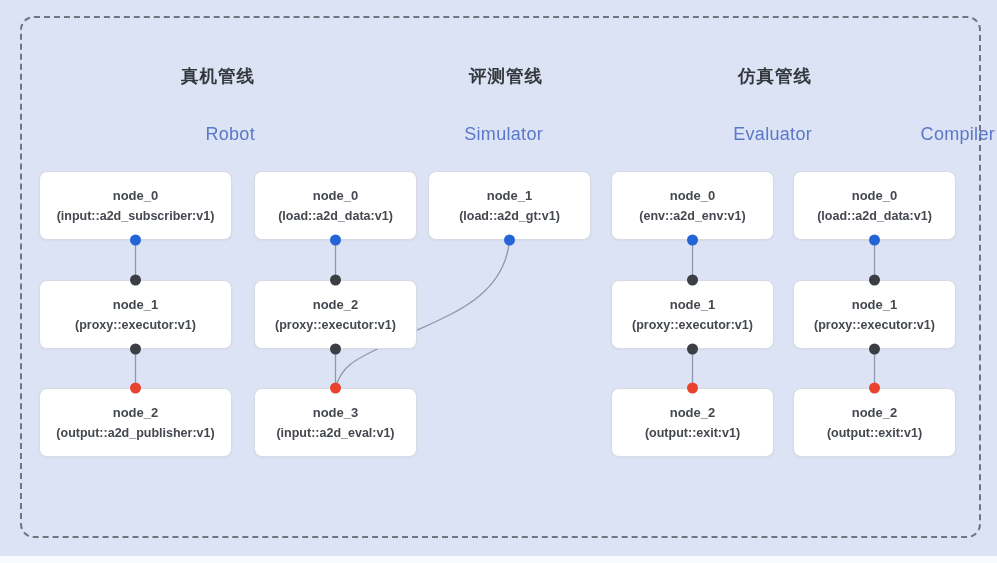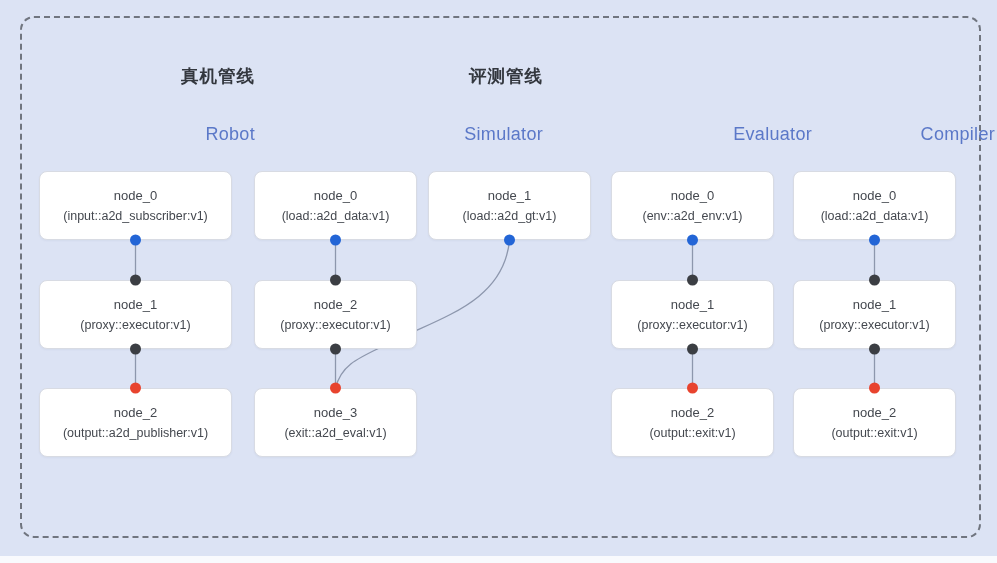--- a/index.html
+++ b/index.html
@@ -11,21 +11,21 @@
   html,body{margin:0;padding:0;}
   body{font-family:"Liberation Sans","DejaVu Sans",sans-serif;background:var(--page-bg);}
   .stage{position:relative;width:997px;height:563px;background:var(--page-bg);overflow:hidden;}
   .panel{position:absolute;left:20px;top:16px;width:957px;height:518px;
          border:2px dashed var(--panel-border);border-radius:14px;}
   .edge-layer,.port-layer{position:absolute;left:0;top:0;width:997px;height:563px;pointer-events:none;}
   .edge-layer{z-index:1;}
   .node{position:absolute;z-index:2;height:69px;background:var(--box-bg);
         border:1px solid var(--box-border);border-radius:8px;
         display:flex;flex-direction:column;align-items:center;justify-content:center;
-        box-shadow:0 1px 2px rgba(40,50,90,0.05);box-sizing:border-box;}
+        box-shadow:0 1px 2px rgba(40,50,90,0.05);box-sizing:border-box;font-weight:bold;}
   .node .nm{font-size:13px;color:var(--node-text);line-height:21px;}
   .node .impl{font-size:12.5px;color:var(--node-text);line-height:20px;}
   .port-layer{z-index:3;}
   .hdr{position:absolute;z-index:2;width:240px;text-align:right;transform:translateX(-50%);}
   .hdr-zh{top:64px;font-size:17.5px;font-weight:700;color:var(--title-zh);letter-spacing:1px;}
   .hdr-en{top:124px;font-size:18px;color:var(--title-en);letter-spacing:0.3px;}
   .bottom-strip{position:absolute;left:0;bottom:0;width:100%;height:7px;background:var(--bottom-strip);z-index:0;}
 </style>
 </head>
 <body>
@@ -48,20 +48,21 @@
     <path d="M692.5 349 V 388" style="stroke:var(--edge);stroke-width:1.3;fill:none"></path>
 
     <path d="M874.5 240 V 280" style="stroke:var(--edge);stroke-width:1.3;fill:none"></path>
     <path d="M874.5 349 V 388" style="stroke:var(--edge);stroke-width:1.3;fill:none"></path>
   </svg>
 
   <div class="hdr hdr-zh" style="left:135px">真机管线</div>
   <div class="hdr hdr-en" style="left:135px">Robot</div>
   <div class="hdr hdr-zh" style="left:423px">评测管线</div>
   <div class="hdr hdr-en" style="left:423px">Simulator</div>
+  <div class="hdr hdr-zh" style="left:692px">仿真管线</div>
   <div class="hdr hdr-en" style="left:692px">Evaluator</div>
   <div class="hdr hdr-en" style="left:875px">Compiler</div>
 
   <div class="node" style="left:39px;top:171px;width:193px">
     <div class="nm">node_0</div>
     <div class="impl">(input::a2d_subscriber:v1)</div>
   </div>
   <div class="node" style="left:39px;top:280px;width:193px">
     <div class="nm">node_1</div>
     <div class="impl">(proxy::executor:v1)</div>
@@ -78,21 +79,21 @@
   <div class="node" style="left:428px;top:171px;width:163px">
     <div class="nm">node_1</div>
     <div class="impl">(load::a2d_gt:v1)</div>
   </div>
   <div class="node" style="left:254px;top:280px;width:163px">
     <div class="nm">node_2</div>
     <div class="impl">(proxy::executor:v1)</div>
   </div>
   <div class="node" style="left:254px;top:388px;width:163px">
     <div class="nm">node_3</div>
-    <div class="impl">(exit::a2d_eval:v1)</div>
+    <div class="impl">(input::a2d_eval:v1)</div>
   </div>
 
   <div class="node" style="left:611px;top:171px;width:163px">
     <div class="nm">node_0</div>
     <div class="impl">(env::a2d_env:v1)</div>
   </div>
   <div class="node" style="left:611px;top:280px;width:163px">
     <div class="nm">node_1</div>
     <div class="impl">(proxy::executor:v1)</div>
   </div>

